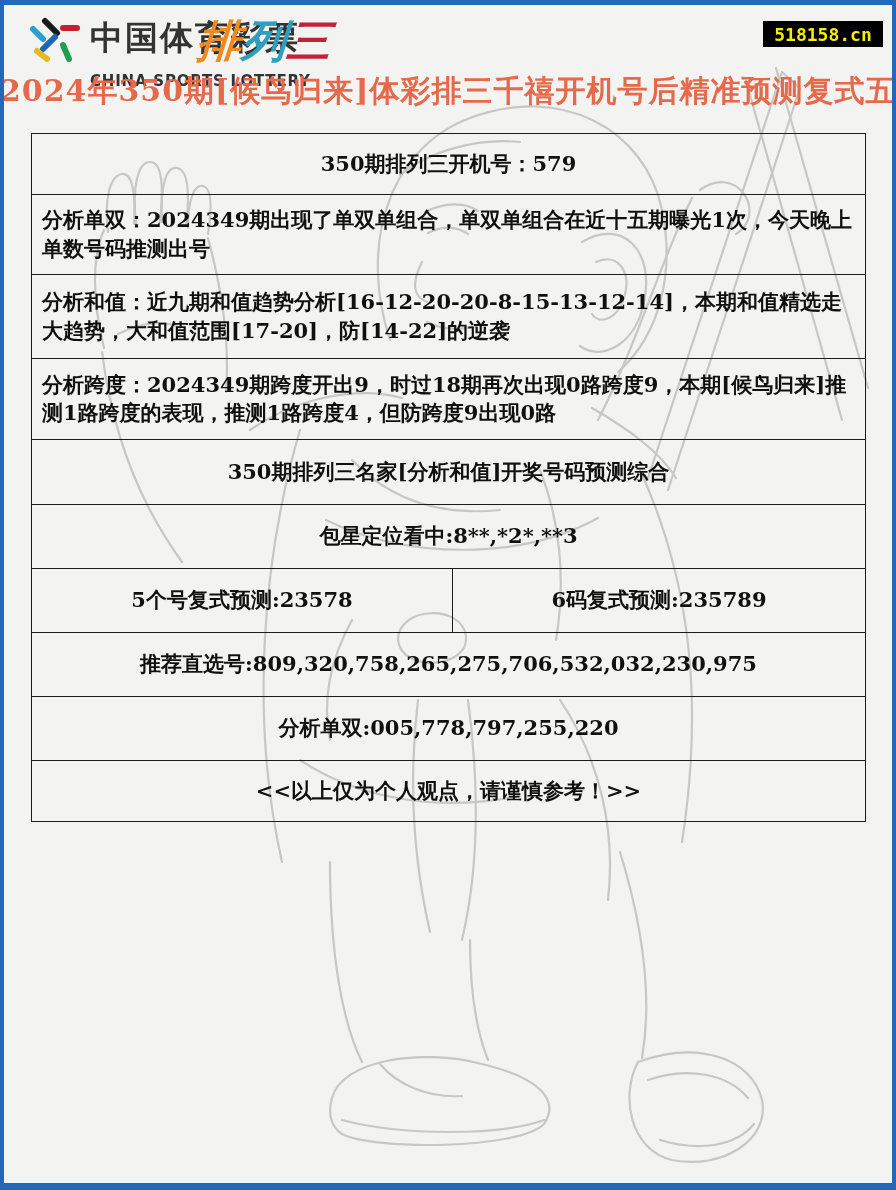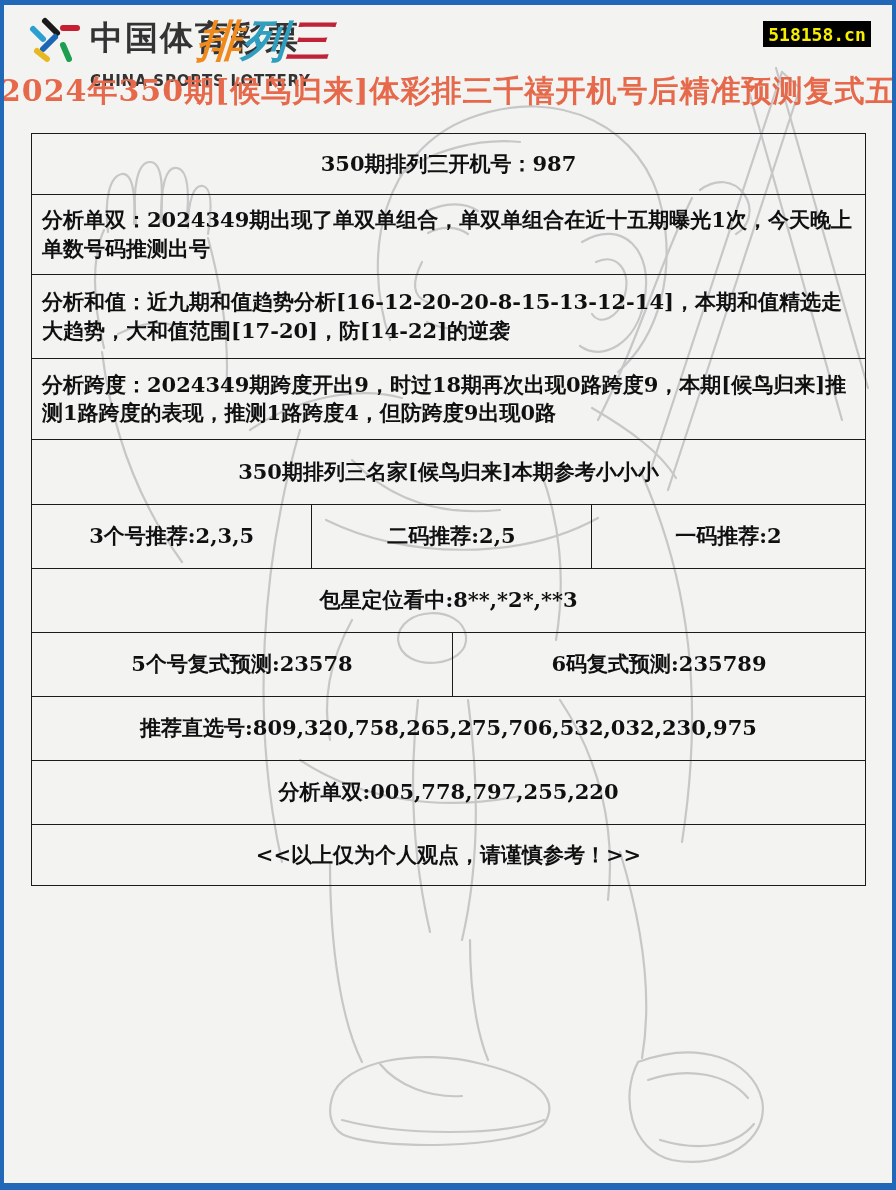--- a/index.html
+++ b/index.html
@@ -21,21 +21,21 @@
   .header{position:absolute;left:0;top:0;width:896px;height:70px;z-index:2;}
   .logo-mark{position:absolute;left:28px;top:16px;width:54px;height:48px;}
   .brand{position:absolute;left:90px;top:21px;line-height:1;}
   .brand-cn{font-family:"DejaVu Sans","Liberation Sans",sans-serif;font-weight:700;font-size:33px;color:#333;letter-spacing:2px;}
   .brand-en{font-family:"DejaVu Sans","Liberation Sans",sans-serif;font-weight:700;font-size:15px;color:#333;letter-spacing:.8px;margin-top:20px;}
   .product{position:absolute;left:197px;top:12px;font-family:"DejaVu Sans","Liberation Sans",sans-serif;
     font-weight:700;font-style:italic;font-size:44px;letter-spacing:1px;transform:skewX(-4deg);}
   .product .c0{color:#ee8a1e;}
   .product .c1{color:#2f9fc0;}
   .product .c2{color:#c02338;}
-  .badge{position:absolute;left:763px;top:21px;width:108px;height:26px;background:#000;color:#f6ed00;
+  .badge{position:absolute;left:763px;top:21px;width:120px;height:26px;background:#000;color:#f6ed00;
     font-family:"DejaVu Sans Mono","Liberation Mono",monospace;font-weight:700;font-size:18px;
     display:flex;align-items:center;justify-content:center;z-index:4;cursor:pointer;}
   
   .main-title{position:absolute;left:0;top:71px;width:896px;text-align:center;z-index:2;
     color:#e5694a;font-weight:700;font-size:30px;letter-spacing:1px;white-space:nowrap;}
   
   .ptable{position:absolute;left:31px;top:133px;width:835px;z-index:1;border:1px solid #1b1b1b;
     box-sizing:border-box;display:flex;flex-direction:column;}
   .prow{box-sizing:border-box;border-top:1px solid #1b1b1b;display:flex;align-items:center;
     font-weight:700;font-size:21px;color:#101010;line-height:1.35;}
@@ -132,30 +132,25 @@
       <div class="brand-cn">中国体育彩票</div>
       <div class="brand-en">CHINA SPORTS LOTTERY</div>
     </div>
     <div class="product"><span class="c0">排</span><span class="c1">列</span><span class="c2">三</span></div>
     <div class="badge">518158.cn</div>
   </div>
 
   <div class="main-title">2024年350期[候鸟归来]体彩排三千禧开机号后精准预测复式五码</div>
 
   <div class="ptable">
-    <div class="prow center h60">350期排列三开机号：987</div>
+    <div class="prow center h60">350期排列三开机号：579</div>
     <div class="prow left h80">分析单双：2024349期出现了单双单组合，单双单组合在近十五期曝光1次，今天晚上单数号码推测出号</div>
     <div class="prow left h84">分析和值：近九期和值趋势分析[16-12-20-20-8-15-13-12-14]，本期和值精选走大趋势，大和值范围[17-20]，防[14-22]的逆袭</div>
     <div class="prow left h81">分析跨度：2024349期跨度开出9，时过18期再次出现0路跨度9，本期[候鸟归来]推测1路跨度的表现，推测1路跨度4，但防跨度9出现0路</div>
-    <div class="prow center h65">350期排列三名家[候鸟归来]本期参考小小小</div>
-    <div class="prow h64">
-      <div class="pcell w280">3个号推荐:2,3,5</div>
-      <div class="pcell w280">二码推荐:2,5</div>
-      <div class="pcell w275">一码推荐:2</div>
-    </div>
+    <div class="prow center h65">350期排列三名家[分析和值]开奖号码预测综合</div>
     <div class="prow center h64">包星定位看中:8**,*2*,**3</div>
     <div class="prow h64">
       <div class="pcell w420">5个号复式预测:23578</div>
       <div class="pcell w413">6码复式预测:235789</div>
     </div>
     <div class="prow center h64">推荐直选号:809,320,758,265,275,706,532,032,230,975</div>
     <div class="prow center h64">分析单双:005,778,797,255,220</div>
     <div class="prow center h61">&lt;&lt;以上仅为个人观点，请谨慎参考！&gt;&gt;</div>
   </div>
 

